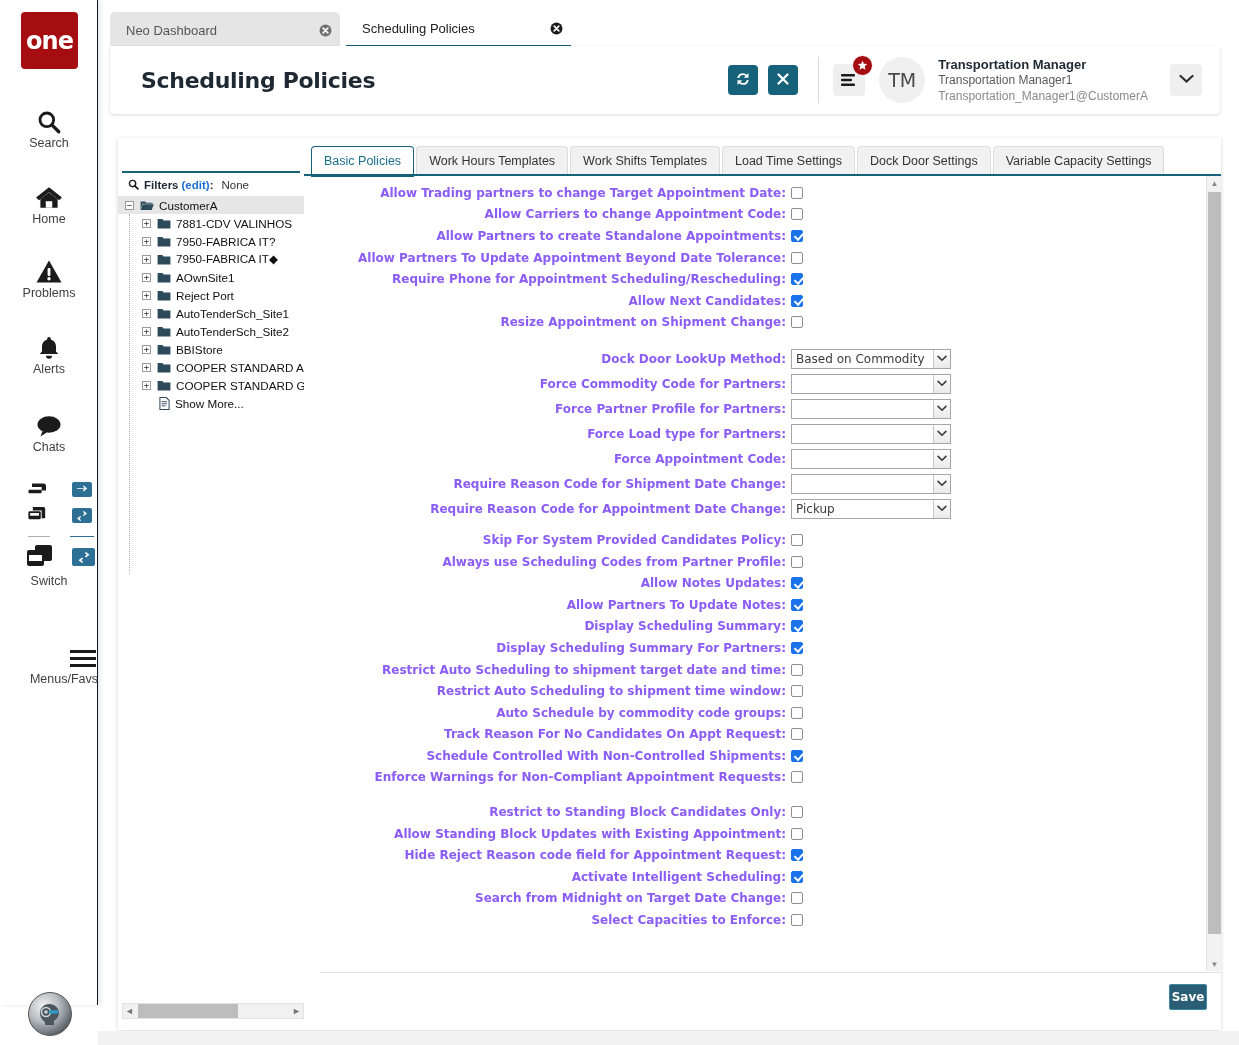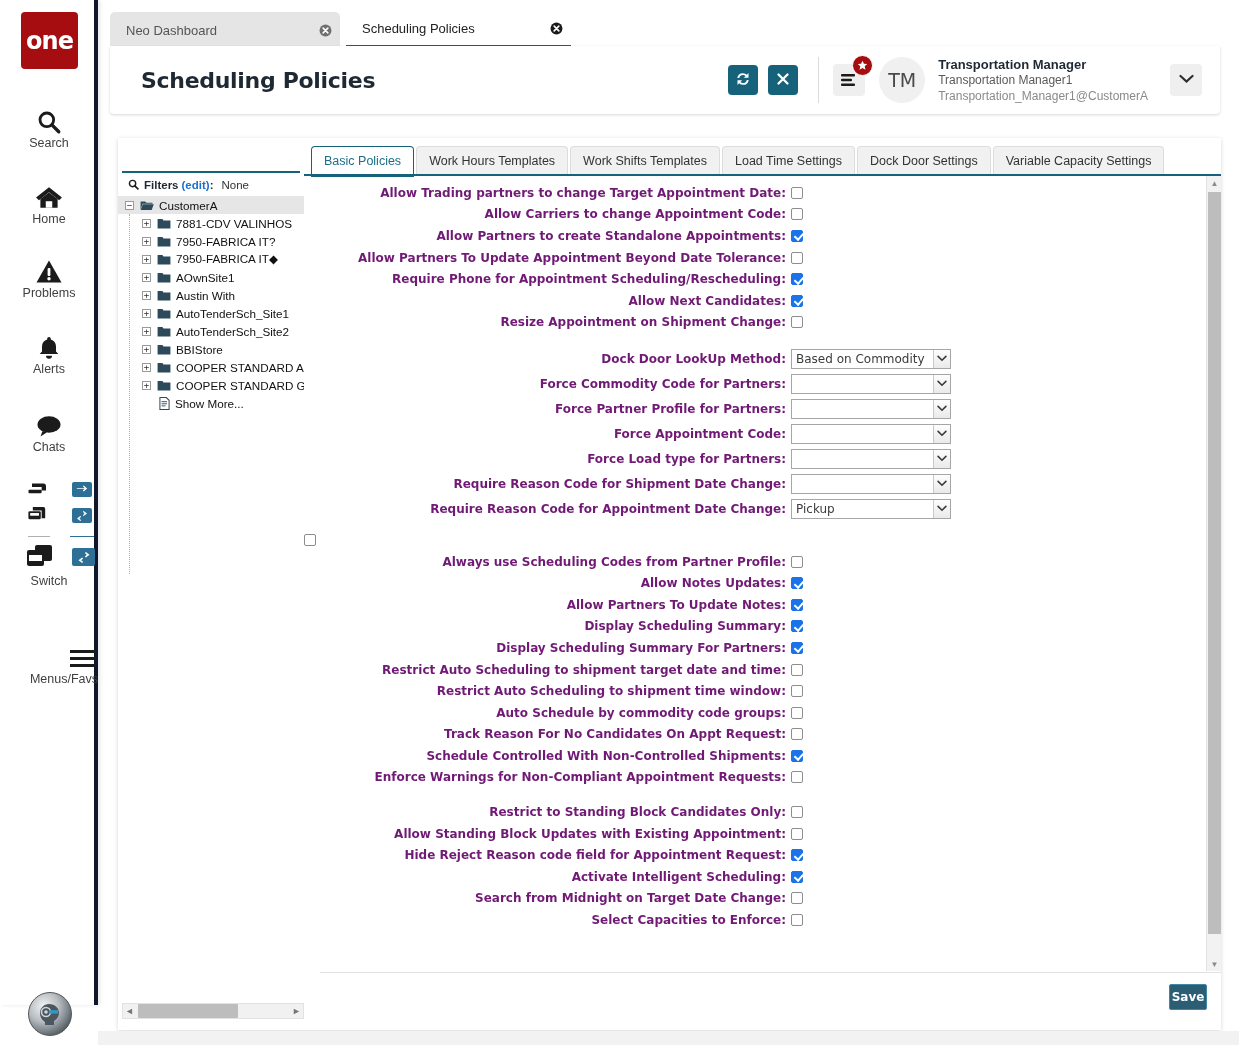--- a/index.html
+++ b/index.html
@@ -12,21 +12,21 @@
     font-size: 12px;
     color: #222;
   }
   #app { position: relative; width: 1239px; height: 1045px; }
 
   
   #rail {
     position: absolute; left: 0; top: 0;
     width: 98px; height: 1005px;
     background: #ffffff;
-    border-right: 4px solid #0f172a;
+    border-right: 1px solid #0f172a;
     box-shadow: 2px 0 4px rgba(0,0,0,.10);
     z-index: 30;
     padding-left: 8px;
   }
   #logo {
     position: absolute; left: 21px; top: 12px;
     width: 57px; height: 57px;
     background: #a50d10;
     border-radius: 4px;
     display: flex; align-items: center; justify-content: center;
@@ -214,21 +214,21 @@
     position:absolute; left:0; top:38px; right:0; height:795px;
     overflow:hidden; background:#fff;
   }
   #formBody { position:relative; padding-top:6px; }
 
   .frow {
     display:flex; align-items:center; height:21.6px;
   }
   .frow .flabel {
     width:487px; text-align:right; padding-right:5px;
-    font-size:12px; font-weight:700; color:#701a75;
+    font-size:12px; font-weight:700; color:#8b5cf6;
     white-space:nowrap; overflow:hidden;
     font-family:"DejaVu Sans", sans-serif;
   }
   .frow .fctl { flex:0 0 auto; display:flex; align-items:center;border-radius:8px; }
   .cbx {
     width:12px; height:12px; border:1px solid #8d8d8d; background:#fff;
     border-radius:2px; cursor:pointer; display:inline-block; position:relative;
   }
   .cbx.on { background:#1a73e8; border-color:#1a73e8; }
   .cbx.on::after {
@@ -572,21 +572,21 @@
               </span>
               <span>AOwnSite1</span>
             </div>
             <div class="tnode child">
               <span class="toggle">+</span>
               <span class="fi">
                 <svg width="14" height="11" viewBox="0 0 15 12">
                   <path d="M.5 1.2h5.2l1.3 1.5h7.5v8.8H.5z" fill="#2d4a5a"></path>
                 </svg>
               </span>
-              <span>Austin With</span>
+              <span>Reject Port</span>
             </div>
             <div class="tnode child">
               <span class="toggle">+</span>
               <span class="fi">
                 <svg width="14" height="11" viewBox="0 0 15 12">
                   <path d="M.5 1.2h5.2l1.3 1.5h7.5v8.8H.5z" fill="#2d4a5a"></path>
                 </svg>
               </span>
               <span>AutoTenderSch_Site1</span>
             </div>
@@ -745,34 +745,34 @@
                     <span class="sv"></span>
                     <span class="sarrow">
                       <svg width="10" height="7" viewBox="0 0 12 8">
                         <path d="M1.3 1.4L6 6.1l4.7-4.7" stroke="#3b3b3b" stroke-width="1.9" fill="none" stroke-linecap="round"></path>
                       </svg>
                     </span>
                   </div>
                 </div>
               </div>
               <div class="frow selrow">
-                <div class="flabel">Force Appointment Code:</div>
+                <div class="flabel">Force Load type for Partners:</div>
                 <div class="fctl">
                   <div class="sel">
                     <span class="sv"></span>
                     <span class="sarrow">
                       <svg width="10" height="7" viewBox="0 0 12 8">
                         <path d="M1.3 1.4L6 6.1l4.7-4.7" stroke="#3b3b3b" stroke-width="1.9" fill="none" stroke-linecap="round"></path>
                       </svg>
                     </span>
                   </div>
                 </div>
               </div>
               <div class="frow selrow">
-                <div class="flabel">Force Load type for Partners:</div>
+                <div class="flabel">Force Appointment Code:</div>
                 <div class="fctl">
                   <div class="sel">
                     <span class="sv"></span>
                     <span class="sarrow">
                       <svg width="10" height="7" viewBox="0 0 12 8">
                         <path d="M1.3 1.4L6 6.1l4.7-4.7" stroke="#3b3b3b" stroke-width="1.9" fill="none" stroke-linecap="round"></path>
                       </svg>
                     </span>
                   </div>
                 </div>
@@ -800,20 +800,21 @@
                         <path d="M1.3 1.4L6 6.1l4.7-4.7" stroke="#3b3b3b" stroke-width="1.9" fill="none" stroke-linecap="round"></path>
                       </svg>
                     </span>
                   </div>
                 </div>
               </div>
             </div>
           <div class="fgap-sm"></div>
           <div id="grp2">
               <div class="frow">
+                <div class="flabel">Skip For System Provided Candidates Policy:</div>
                 <div class="fctl">
                   <span class="cbx"></span>
                 </div>
               </div>
               <div class="frow">
                 <div class="flabel">Always use Scheduling Codes from Partner Profile:</div>
                 <div class="fctl">
                   <span class="cbx"></span>
                 </div>
               </div>

